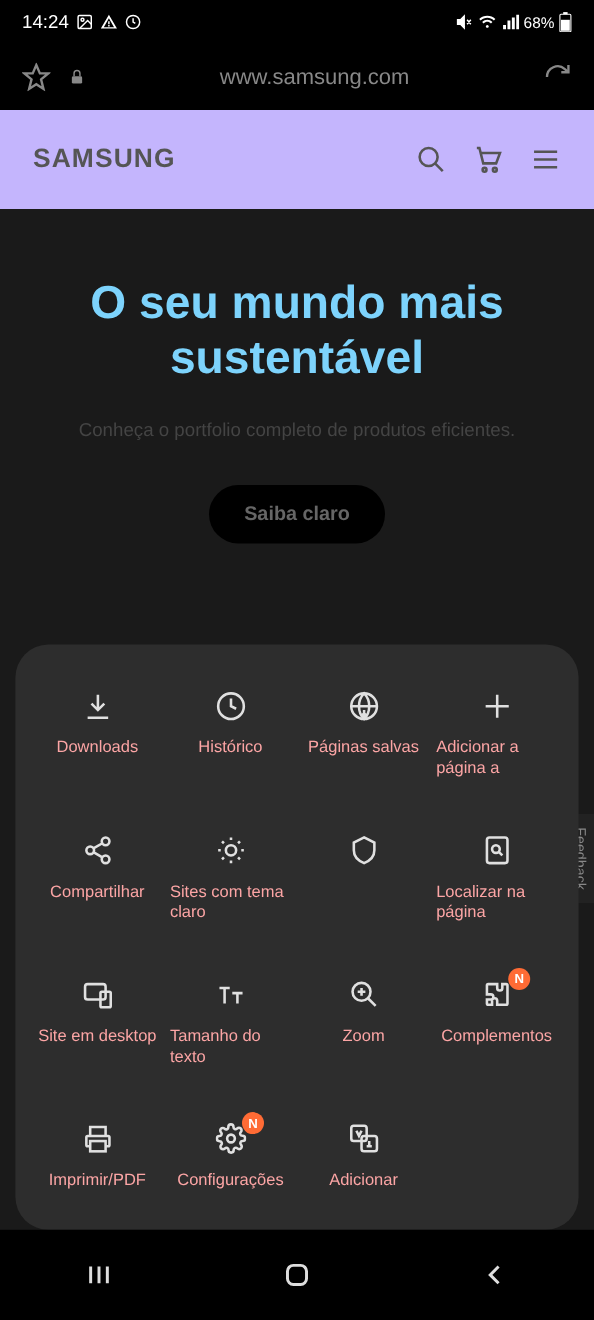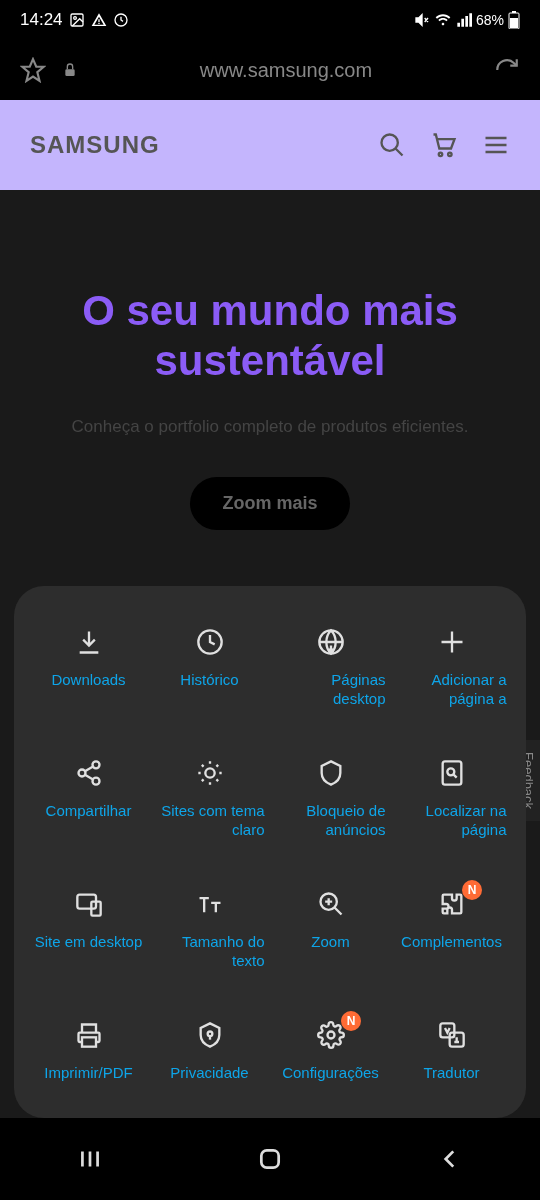--- a/index.html
+++ b/index.html
@@ -59,21 +59,21 @@
   font-weight: 800;
   letter-spacing: 1px;
 }
 .header-icons { display: flex; gap: 24px; color: #555; }
 .hero {
   padding: 60px 30px 30px;
   text-align: center;
   color: #444;
   position: relative;
 }
-.hero h1 { font-size: 42px; font-weight: 700; line-height: 1.2; color: #8b5cf6; margin-top: 36px; }
+.hero h1 { font-size: 42px; font-weight: 700; line-height: 1.2; color: #7dd3fc; }
 .hero p { margin-top: 30px; font-size: 17px; color: #444; text-align: center; }
 .cta-btn {
   display: inline-block;
   margin-top: 40px;
   background: #000;
   color: #666;
   padding: 16px 32px;
   border-radius: 30px;
   font-size: 18px;
   font-weight: 600;
@@ -110,23 +110,23 @@
 }
 .menu-icon {
   width: 32px;
   height: 32px;
   color: #e0e0e0;
   display: flex;
   align-items: center;
   justify-content: center;
 }
 .menu-label {
-  color: #0ea5e9;
+  color: #fca5a5;
   font-size: 15px;
-  text-align: right;
+  text-align: left;
   line-height: 1.3;
   max-width: 110px;
 }
 .badge-n {
   position: absolute;
   top: -8px;
   right: 30px;
   background: #ff6b35;
   color: #fff;
   width: 20px;
@@ -245,21 +245,21 @@
       <span>
         <svg width="28" height="28" viewBox="0 0 24 24" stroke="#555" stroke-width="2">
             <path d="M3 6h18M3 12h18M3 18h18"></path>
           </svg>
       </span>
     </div>
   </div>
   <div class="hero">
     <h1>O seu mundo mais sustentável</h1>
     <p>Conheça o portfolio completo de produtos eficientes.</p>
-    <div class="cta-btn">Zoom mais</div>
+    <div class="cta-btn">Saiba claro</div>
   </div>
   <div class="feedback-tab">Feedback</div>
 </div>
 
 <div class="menu-sheet">
 
   <div class="menu-item">
     <div class="menu-icon">
       <svg width="28" height="28" viewBox="0 0 24 24" fill="none" stroke="#e0e0e0" stroke-width="2">
           <path d="M12 3v12m-5-5l5 5 5-5M4 21h16"></path>
@@ -279,21 +279,21 @@
   </div>
 
   <div class="menu-item">
     <div class="menu-icon">
       <svg width="28" height="28" viewBox="0 0 24 24" fill="none" stroke="#e0e0e0" stroke-width="2">
           <circle cx="12" cy="12" r="10"></circle>
           <path d="M2 12h20M12 2c3 3 4 7 4 10s-1 7-4 10c-3-3-4-7-4-10s1-7 4-10z"></path>
           <path d="M12 15v5m-2-2l2 2 2-2"></path>
         </svg>
     </div>
-    <div class="menu-label">Páginas desktop</div>
+    <div class="menu-label">Páginas salvas</div>
   </div>
 
   <div class="menu-item">
     <div class="menu-icon">
       <svg width="28" height="28" viewBox="0 0 24 24" fill="none" stroke="#e0e0e0" stroke-width="2">
           <path d="M12 3v18M3 12h18"></path>
         </svg>
     </div>
     <div class="menu-label">Adicionar a página a</div>
   </div>
@@ -319,21 +319,20 @@
     </div>
     <div class="menu-label">Sites com tema claro</div>
   </div>
 
   <div class="menu-item">
     <div class="menu-icon">
       <svg width="28" height="28" viewBox="0 0 24 24" fill="none" stroke="#e0e0e0" stroke-width="2">
           <path d="M12 2l8 4v6c0 5-3 8-8 10-5-2-8-5-8-10V6l8-4z"></path>
         </svg>
     </div>
-    <div class="menu-label">Bloqueio de anúncios</div>
   </div>
 
   <div class="menu-item">
     <div class="menu-icon">
       <svg width="28" height="28" viewBox="0 0 24 24" fill="none" stroke="#e0e0e0" stroke-width="2">
           <rect x="4" y="2" width="16" height="20" rx="2"></rect>
           <circle cx="11" cy="11" r="3"></circle>
           <path d="M13 13l3 3"></path>
         </svg>
     </div>
@@ -382,51 +381,41 @@
   <div class="menu-item">
     <div class="menu-icon">
       <svg width="28" height="28" viewBox="0 0 24 24" fill="none" stroke="#e0e0e0" stroke-width="2">
           <path d="M6 9V3h12v6M6 18H4a1 1 0 01-1-1v-6a1 1 0 011-1h16a1 1 0 011 1v6a1 1 0 01-1 1h-2"></path>
           <rect x="6" y="14" width="12" height="8"></rect>
         </svg>
     </div>
     <div class="menu-label">Imprimir/PDF</div>
   </div>
 
-  <div class="menu-item">
-    <div class="menu-icon">
-      <svg width="28" height="28" viewBox="0 0 24 24" fill="none" stroke="#e0e0e0" stroke-width="2">
-          <path d="M12 2l8 4v6c0 5-3 8-8 10-5-2-8-5-8-10V6l8-4z"></path>
-          <circle cx="12" cy="11" r="2"></circle>
-          <path d="M12 13v3"></path>
-        </svg>
-    </div>
-    <div class="menu-label">Privacidade</div>
-  </div>
 
   <div class="menu-item">
     <div class="badge-n">N</div>
     <div class="menu-icon">
       <svg width="28" height="28" viewBox="0 0 24 24" fill="none" stroke="#e0e0e0" stroke-width="2">
           <circle cx="12" cy="12" r="3"></circle>
           <path d="M19.4 15a1.65 1.65 0 00.33 1.82l.06.06a2 2 0 11-2.83 2.83l-.06-.06a1.65 1.65 0 00-1.82-.33 1.65 1.65 0 00-1 1.51V21a2 2 0 01-4 0v-.09a1.65 1.65 0 00-1-1.51 1.65 1.65 0 00-1.82.33l-.06.06a2 2 0 11-2.83-2.83l.06-.06a1.65 1.65 0 00.33-1.82 1.65 1.65 0 00-1.51-1H3a2 2 0 010-4h.09a1.65 1.65 0 001.51-1 1.65 1.65 0 00-.33-1.82l-.06-.06a2 2 0 112.83-2.83l.06.06a1.65 1.65 0 001.82.33h0a1.65 1.65 0 001-1.51V3a2 2 0 014 0v.09a1.65 1.65 0 001 1.51 1.65 1.65 0 001.82-.33l.06-.06a2 2 0 112.83 2.83l-.06.06a1.65 1.65 0 00-.33 1.82v0a1.65 1.65 0 001.51 1H21a2 2 0 010 4h-.09a1.65 1.65 0 00-1.51 1z"></path>
         </svg>
     </div>
     <div class="menu-label">Configurações</div>
   </div>
 
   <div class="menu-item">
     <div class="menu-icon">
       <svg width="28" height="28" viewBox="0 0 24 24" fill="none" stroke="#e0e0e0" stroke-width="2">
           <rect x="2" y="2" width="12" height="12" rx="2"></rect>
           <rect x="10" y="10" width="12" height="12" rx="2"></rect>
           <path d="M6 6l2 4 2-4M14 18h4M16 14v4"></path>
         </svg>
     </div>
-    <div class="menu-label">Tradutor</div>
+    <div class="menu-label">Adicionar</div>
   </div>
 
 </div>
 
 <div class="nav-bar">
   <div class="nav-btn">
     <svg width="26" height="26" viewBox="0 0 24 24" stroke="#ddd" stroke-width="2.5">
         <path d="M5 5v14M12 5v14M19 5v14"></path>
       </svg>
   </div>

